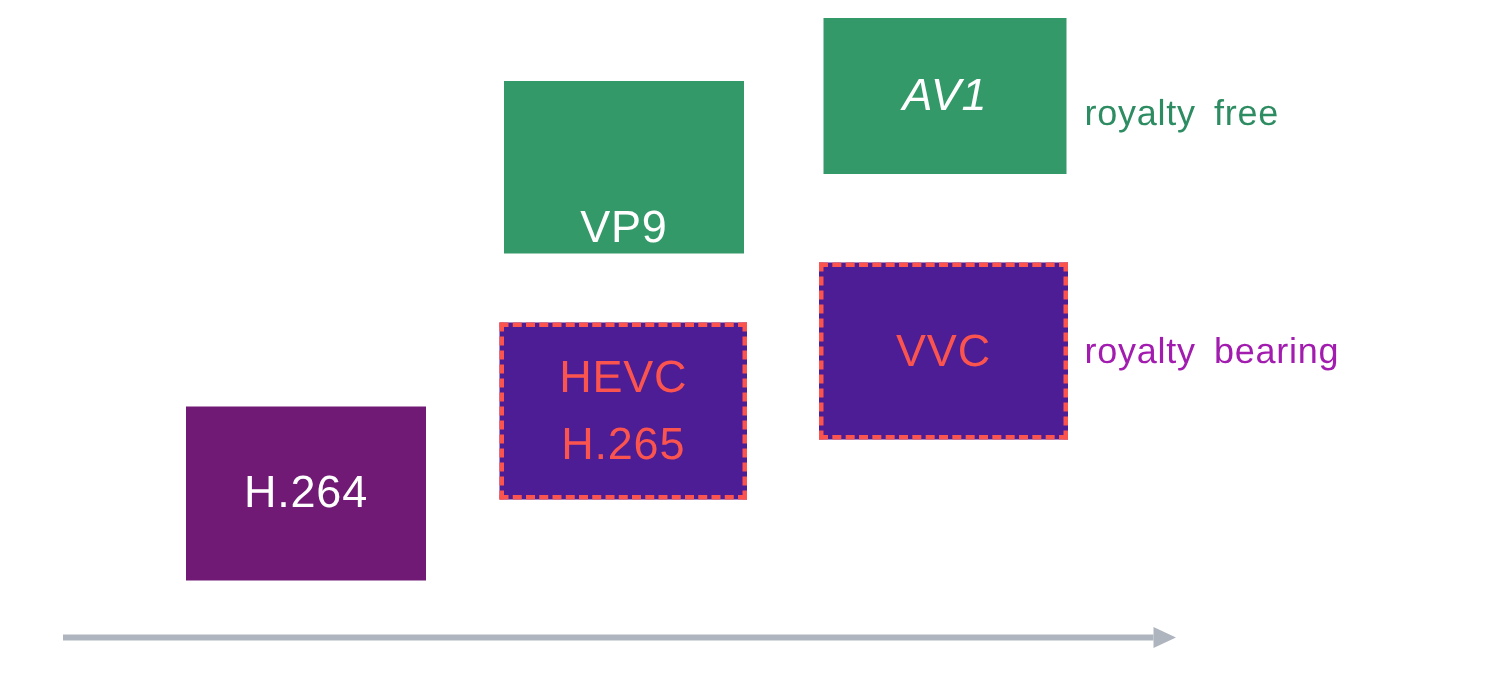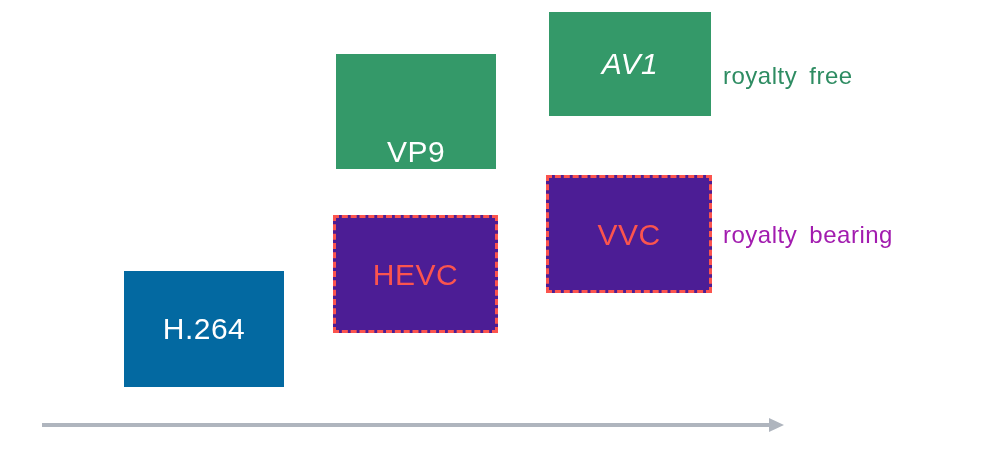--- a/index.html
+++ b/index.html
@@ -24,21 +24,21 @@
     justify-content: center;
     font-size: 30px;
     letter-spacing: 0.5px;
     text-align: center;
   }
   .solid-green {
     background: #349969;
     color: #ffffff;
   }
   .solid-red {
-    background: #0369a1;
+    background: #701a75;
     color: #ffffff;
   }
   .dashed-red {
     background: #4c1d95;
     border: 3px dashed #FB544E;
     color: #FB544E;
     line-height: 45px;
   }
   #box-vp8  { left: 124px; top: 110px; width: 160px; height: 118px; }
   #box-vp9  { left: 336px; top:  54px; width: 160px; height: 115px; justify-content: flex-end; }
@@ -106,20 +106,21 @@
   <div id="box-av1" class="codec-box solid-green">
     <span>AV1</span>
   </div>
 
   <div id="box-h264" class="codec-box solid-red">
     <span>H.264</span>
   </div>
 
   <div id="box-hevc" class="codec-box dashed-red">
     <span>HEVC</span>
+    <span>H.265</span>
   </div>
 
   <div id="box-vvc" class="codec-box dashed-red">
     <span>VVC</span>
   </div>
 
   <div id="legend-free" class="legend-label">royalty free</div>
 
   <div id="legend-bearing" class="legend-label">royalty bearing</div>
 

